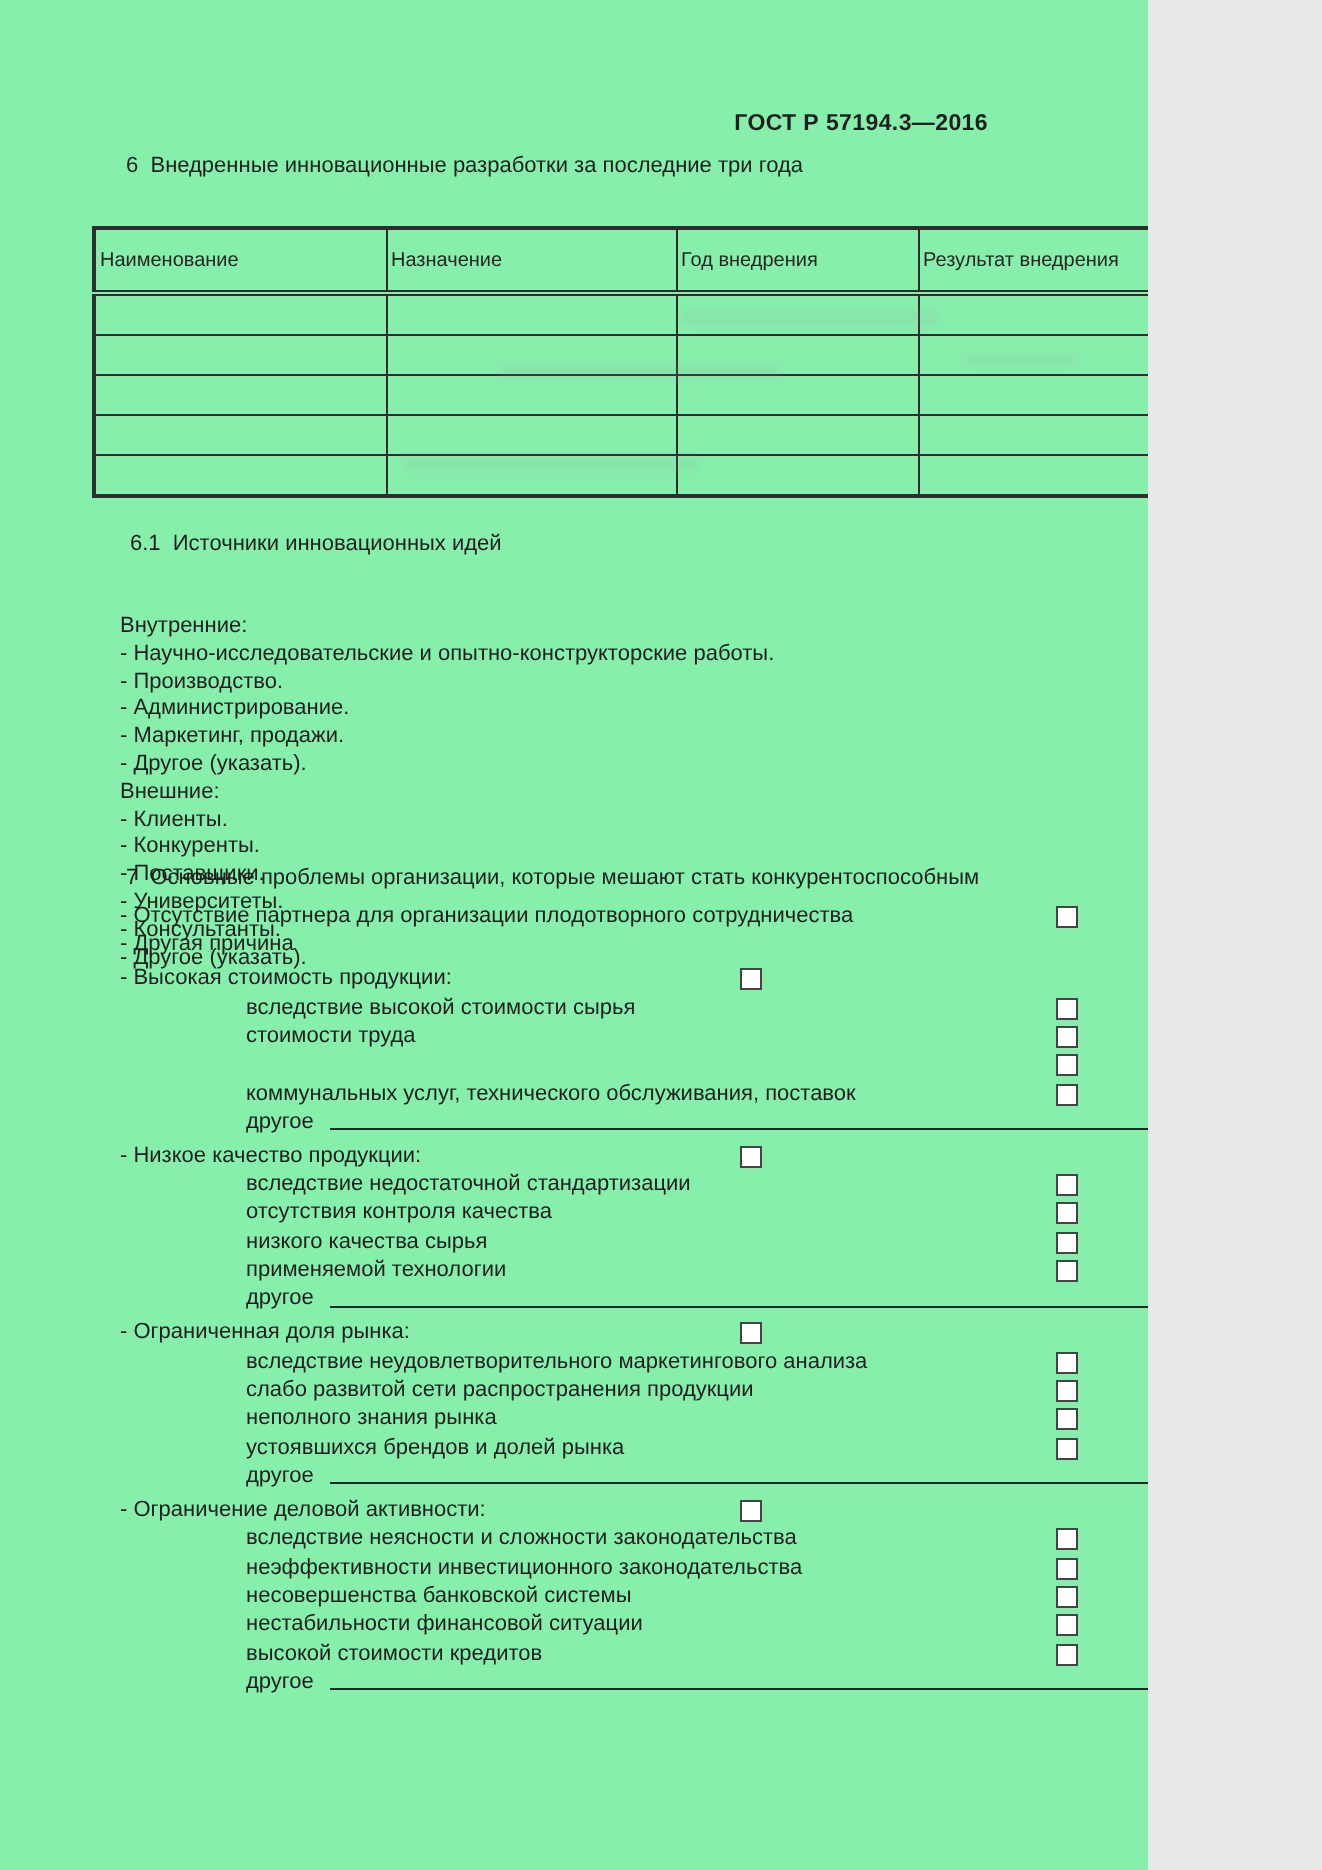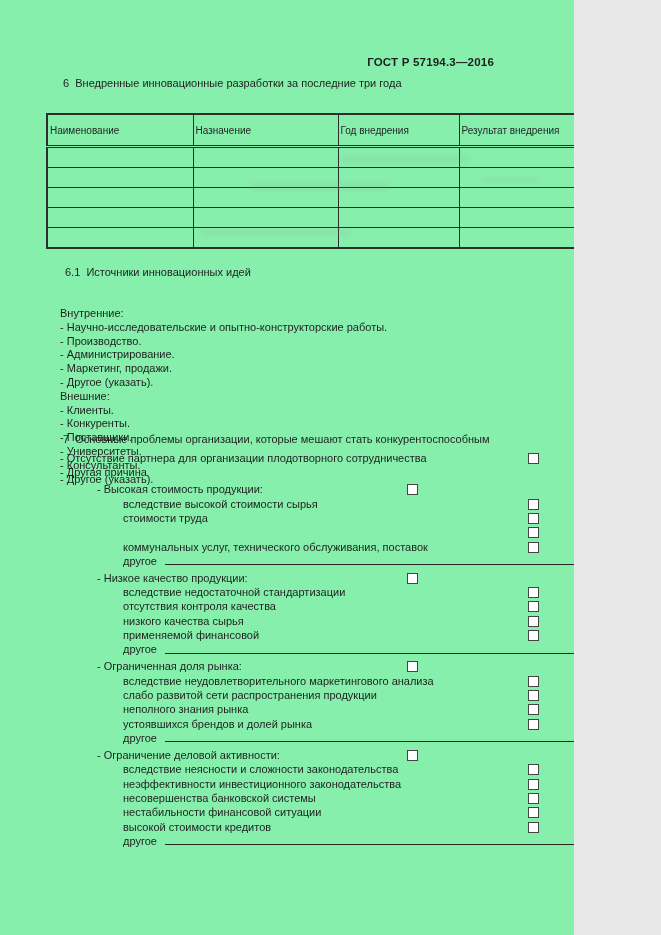--- a/index.html
+++ b/index.html
@@ -56,21 +56,21 @@
     position:absolute; top:432px; left:60px; width:523px;
   }
   .sec7 .heading {
     padding-left:3px; line-height:15px; margin-bottom:4px;
     white-space:pre;
   }
   .sec7 .row {
     position:relative; height:14.35px; line-height:14.35px;
     white-space:nowrap;
   }
-  .sec7 .row.group { margin-top:2.5px;margin-left:37px; }
+  .sec7 .row.group { margin-top:2.5px; }
   .sec7 .row.sub .label { padding-left:63px; }
   .sec7 .row.other { display:flex; }
   .sec7 .row.other .label { padding-left:63px; flex:0 0 auto;text-align:right; }
   .sec7 .row.other .fill-line {
     flex:1 1 auto;
     border-bottom:1px solid #262626;
     margin-left:8px; margin-bottom:3px;
     align-self:flex-end; height:0;
   }
   .cb {
@@ -164,21 +164,21 @@
         <div class="row sub"><span class="cb right"></span></div>
         <div class="row sub"><span class="label">коммунальных услуг, технического обслуживания, поставок</span><span class="cb right"></span></div>
         <div class="row other">
           <span class="label">другое</span>
           <span class="fill-line"></span>
         </div>
         <div class="row group"><span class="label">- Низкое качество продукции:</span><span class="cb mid"></span></div>
         <div class="row sub"><span class="label">вследствие недостаточной стандартизации</span><span class="cb right"></span></div>
         <div class="row sub"><span class="label">отсутствия контроля качества</span><span class="cb right"></span></div>
         <div class="row sub"><span class="label">низкого качества сырья</span><span class="cb right"></span></div>
-        <div class="row sub"><span class="label">применяемой финансовой</span><span class="cb right"></span></div>
+        <div class="row sub"><span class="label">применяемой технологии</span><span class="cb right"></span></div>
         <div class="row other">
           <span class="label">другое</span>
           <span class="fill-line"></span>
         </div>
         <div class="row group"><span class="label">- Ограниченная доля рынка:</span><span class="cb mid"></span></div>
         <div class="row sub"><span class="label">вследствие неудовлетворительного маркетингового анализа</span><span class="cb right"></span></div>
         <div class="row sub"><span class="label">слабо развитой сети распространения продукции</span><span class="cb right"></span></div>
         <div class="row sub"><span class="label">неполного знания рынка</span><span class="cb right"></span></div>
         <div class="row sub"><span class="label">устоявшихся брендов и долей рынка</span><span class="cb right"></span></div>
         <div class="row other">

